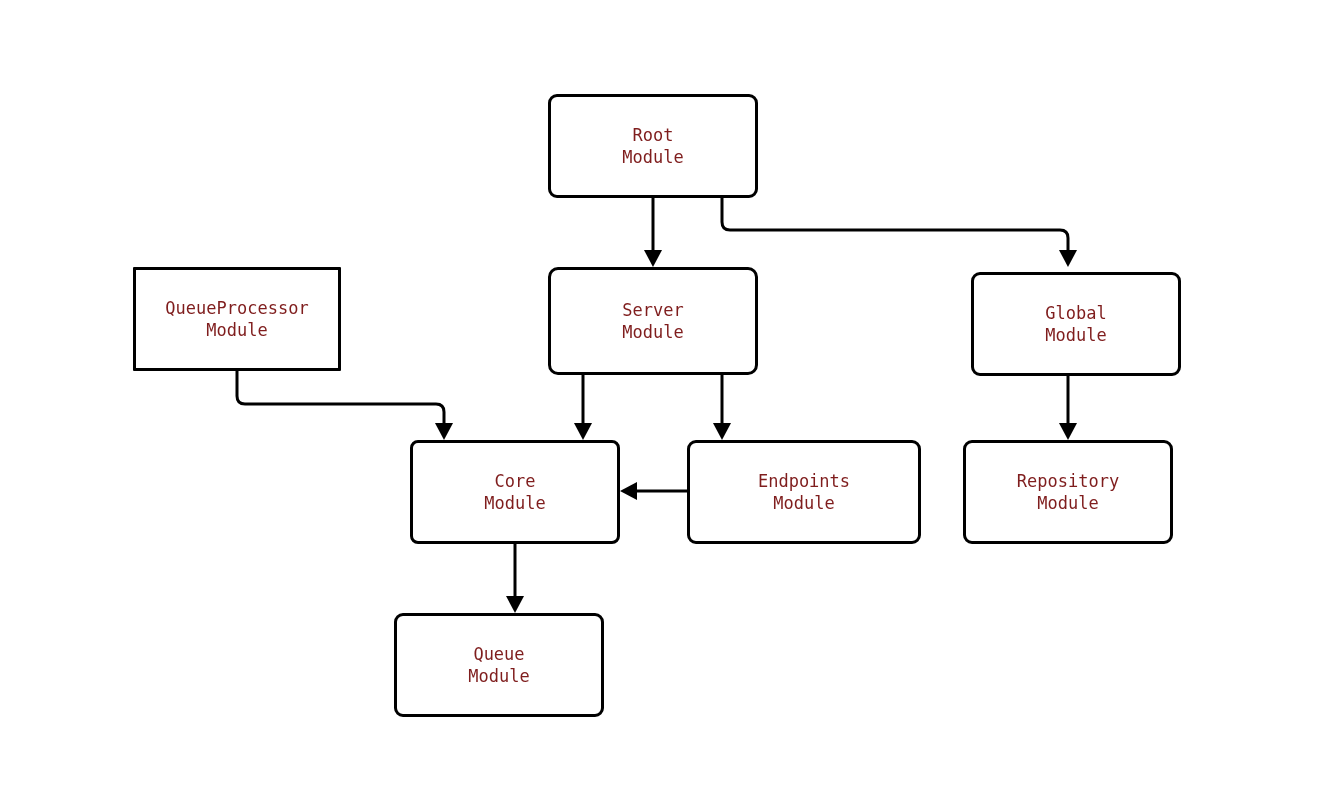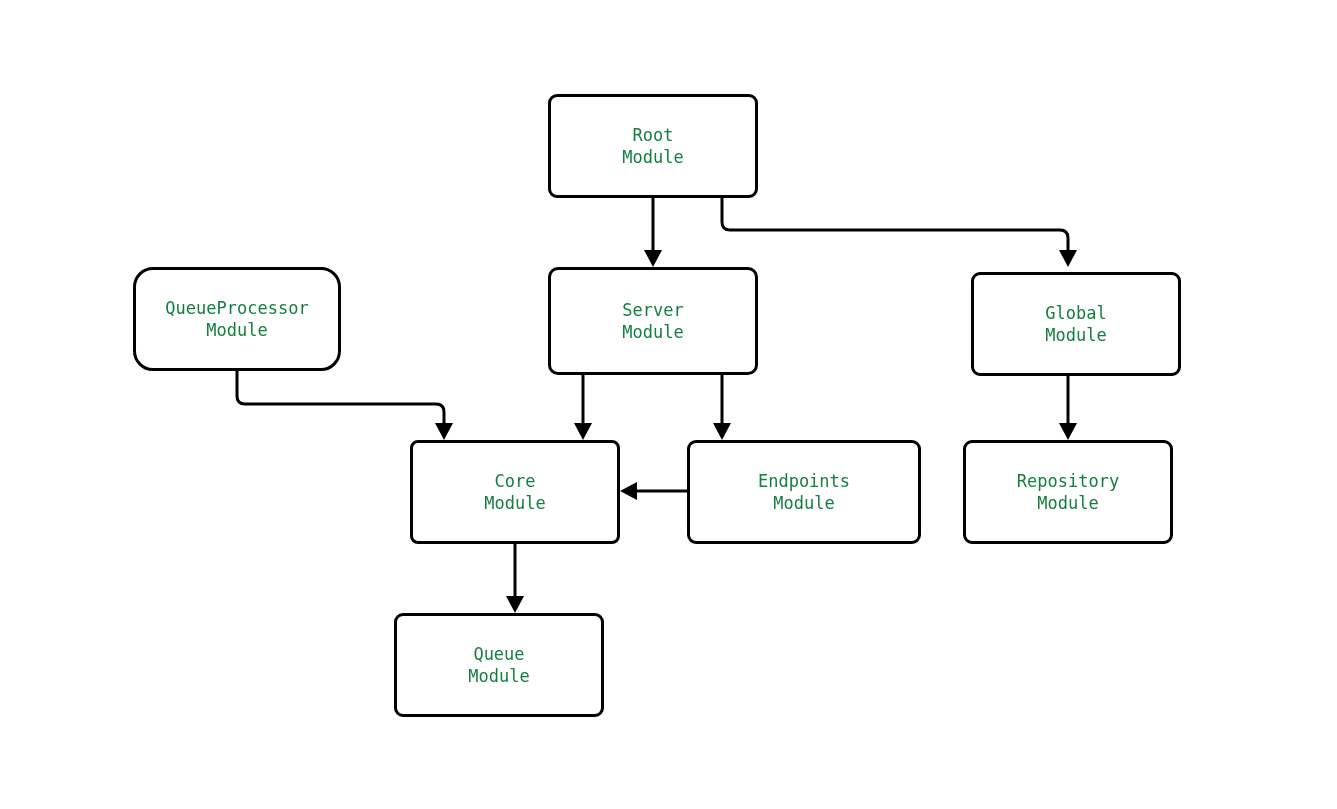--- a/index.html
+++ b/index.html
@@ -32,21 +32,21 @@
     border-radius: 9px;
     display: flex;
     align-items: center;
     justify-content: center;
     text-align: center;
   }
   .node-label {
     font-family: "DejaVu Sans Mono", "Liberation Mono", monospace;
     font-size: 17px;
     line-height: 22px;
-    color: #15803d;
+    color: #7f1d1d;
     white-space: pre;
     letter-spacing: 0px;
   }
 </style>
 </head>
 <body>
 
 <div id="canvas">
   <svg id="edges" viewBox="0 0 1337 809" xmlns="http://www.w3.org/2000/svg">
       <g>
@@ -80,21 +80,21 @@
       <g>
         <path d="M 515 544 L 515 604" fill="none" stroke="#000000" stroke-width="3" stroke-linecap="butt"></path>
         <polygon points="515,613 506,596 524,596" fill="#000000"></polygon>
       </g>
     </svg>
   <div id="nodes">
       <div class="node" style="left: 548px; top: 94px; width: 210px; height: 104px; border-width: 3px; border-color: rgb(0, 0, 0); background: rgb(255, 255, 255); border-radius: 9px;">
         <div class="node-label">Root
 Module</div>
       </div>
-      <div class="node" style="left: 133px; top: 267px; width: 208px; height: 104px; border-width: 3px; border-color: rgb(0, 0, 0); background: rgb(255, 255, 255); border-radius: 20px;">
+      <div class="node" style="left: 133px; top: 267px; width: 208px; height: 104px; border-width: 3px; border-color: rgb(0, 0, 0); background: rgb(255, 255, 255); border-radius: 1px;">
         <div class="node-label">QueueProcessor
 Module</div>
       </div>
       <div class="node" style="left: 548px; top: 267px; width: 210px; height: 108px; border-width: 3px; border-color: rgb(0, 0, 0); background: rgb(255, 255, 255); border-radius: 10px;">
         <div class="node-label">Server
 Module</div>
       </div>
       <div class="node" style="left: 963px; top: 272px; width: 210px; height: 104px; border-width: 3px; border-color: rgb(0, 0, 0); background: rgb(255, 255, 255); border-radius: 9px; margin-left: 8px;">
         <div class="node-label">Global
 Module</div>

